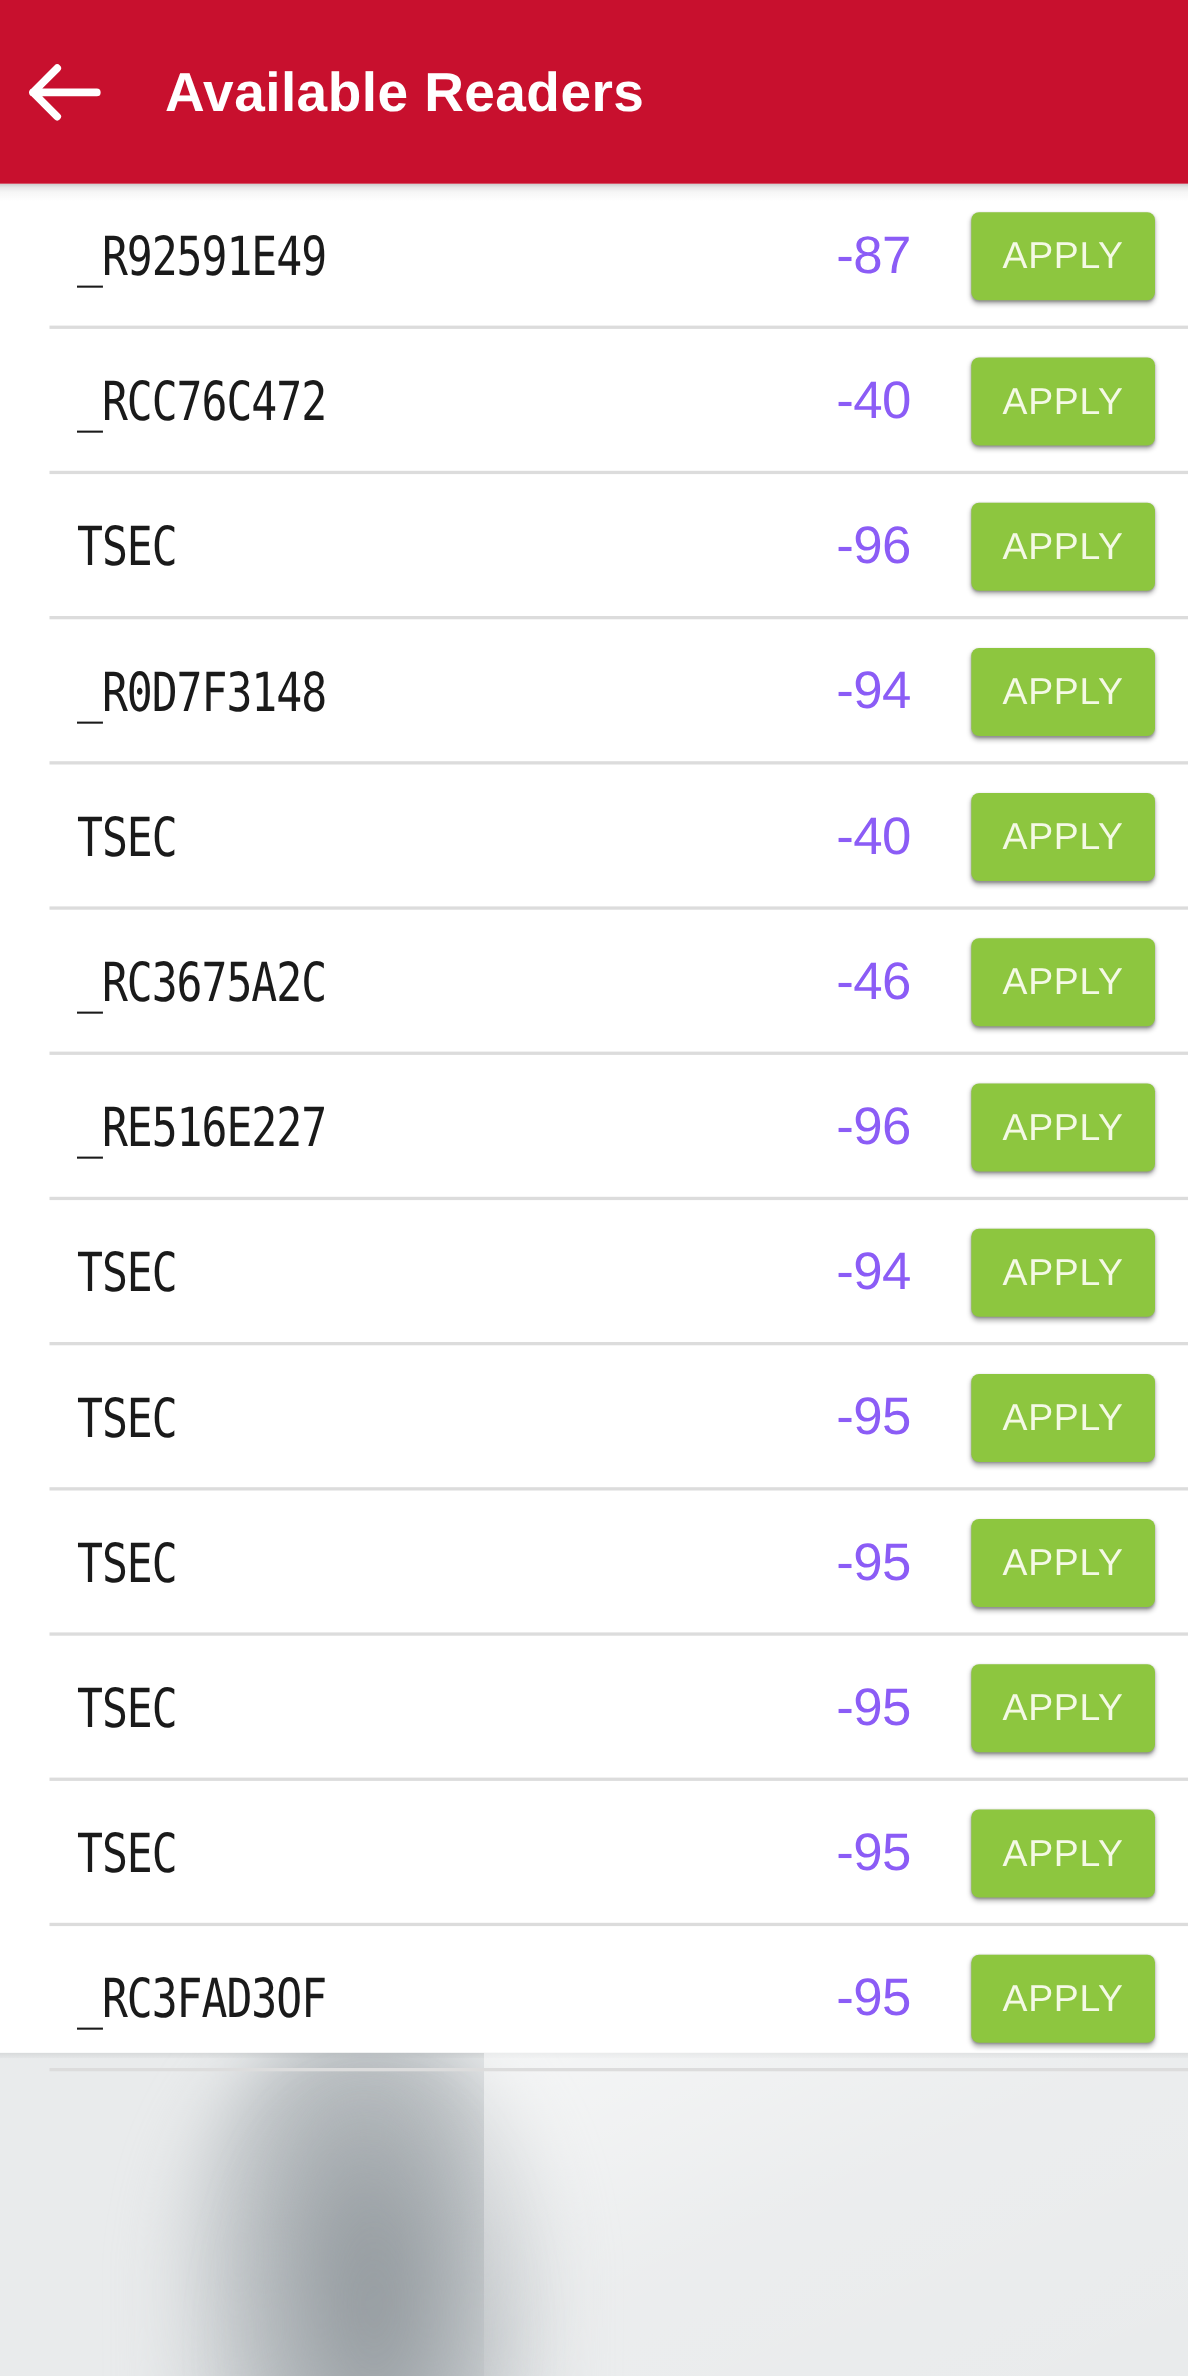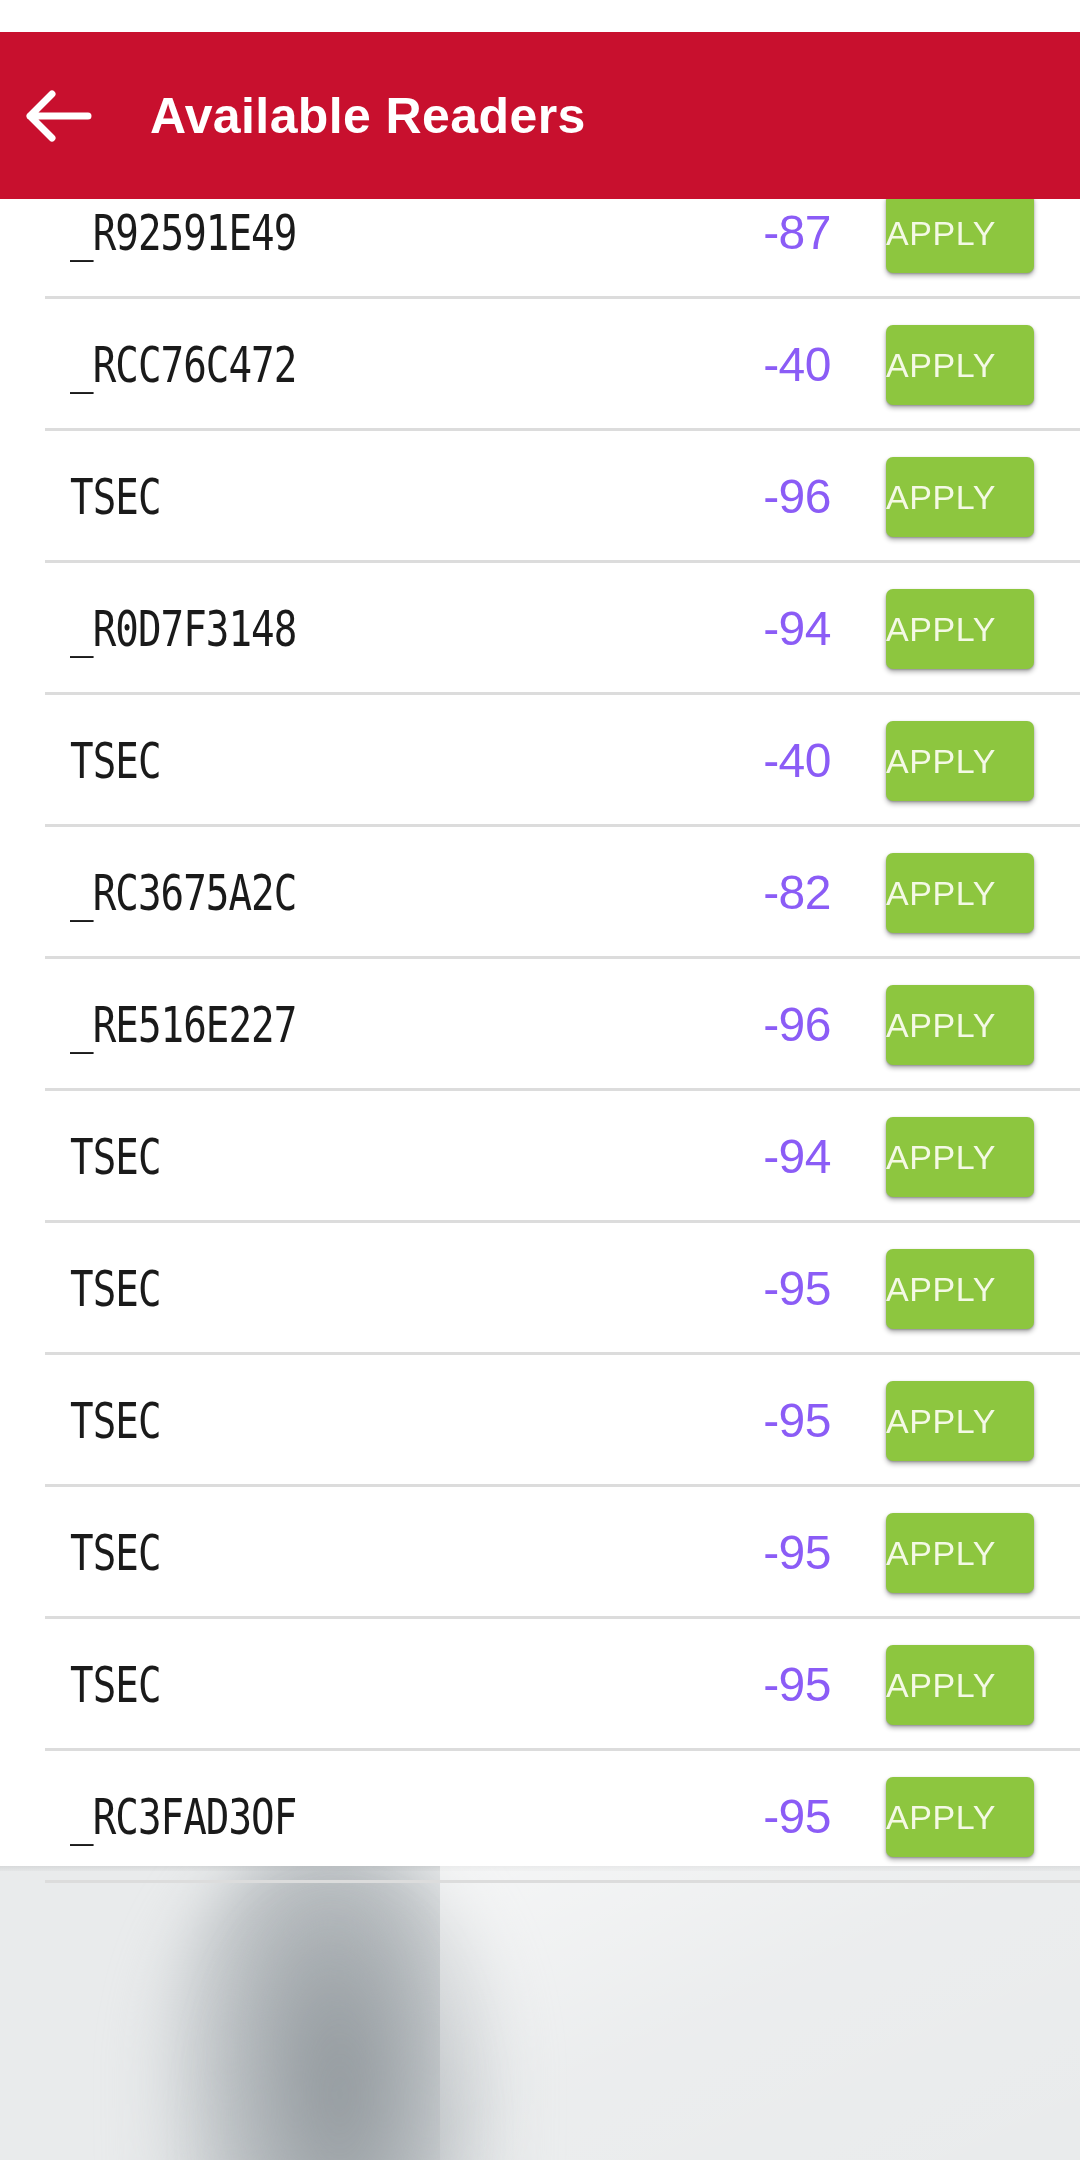--- a/index.html
+++ b/index.html
@@ -27,21 +27,20 @@
   .appbar {
     position: absolute;
     top: 0;
     left: 0;
     width: 1080px;
     height: 167px;
     background: #C8102E;
     display: flex;
     align-items: center;
     z-index: 5;
-    margin-top: 32px;
   }
   .appbar-shadow {
     position: absolute;
     top: 167px;
     left: 0;
     width: 1080px;
     height: 16px;
     background: linear-gradient(to bottom,
                 rgba(0,0,0,0.20) 0%,
                 rgba(0,0,0,0.09) 22%,
@@ -124,33 +123,33 @@
     font-size: 48px;
     color: #8b5cf6;
     text-align: right;
     width: 150px;
     flex: 0 0 auto;
     letter-spacing: -0.5px;
     line-height: 1;
   }
   .apply-btn {
     flex: 0 0 auto;
-    width: 148px;
+    width: 167px;
     height: 80px;
     margin-left: 55px;
-    margin-right: 46px;
+    margin-right: 30px;
     background: #8DC63F;
     border: none;
     border-radius: 7px;
     color: #F4F9E5;
     font-family: "Liberation Sans", sans-serif;
     font-size: 34px;
     letter-spacing: 0.6px;
     line-height: 80px;
-    text-align: left;
+    text-align: center;
     padding: 0;
     box-shadow: 0 3px 5px rgba(0,0,0,0.30), 0 1px 2px rgba(0,0,0,0.22);
     cursor: pointer;
     overflow: hidden;
   }
 
   
   .bottom-area {
     position: absolute;
     top: 1866px;
@@ -268,21 +267,21 @@
           <div class="spacer"></div>
           <div class="rssi">-40</div>
           <button class="apply-btn">APPLY</button>
         </div>
         <div class="row-divider"></div>
       </div>
       <div class="row">
         <div class="row-inner">
           <div class="reader-name">_RC3675A2C</div>
           <div class="spacer"></div>
-          <div class="rssi">-82</div>
+          <div class="rssi">-46</div>
           <button class="apply-btn">APPLY</button>
         </div>
         <div class="row-divider"></div>
       </div>
       <div class="row">
         <div class="row-inner">
           <div class="reader-name">_RE516E227</div>
           <div class="spacer"></div>
           <div class="rssi">-96</div>
           <button class="apply-btn">APPLY</button>

